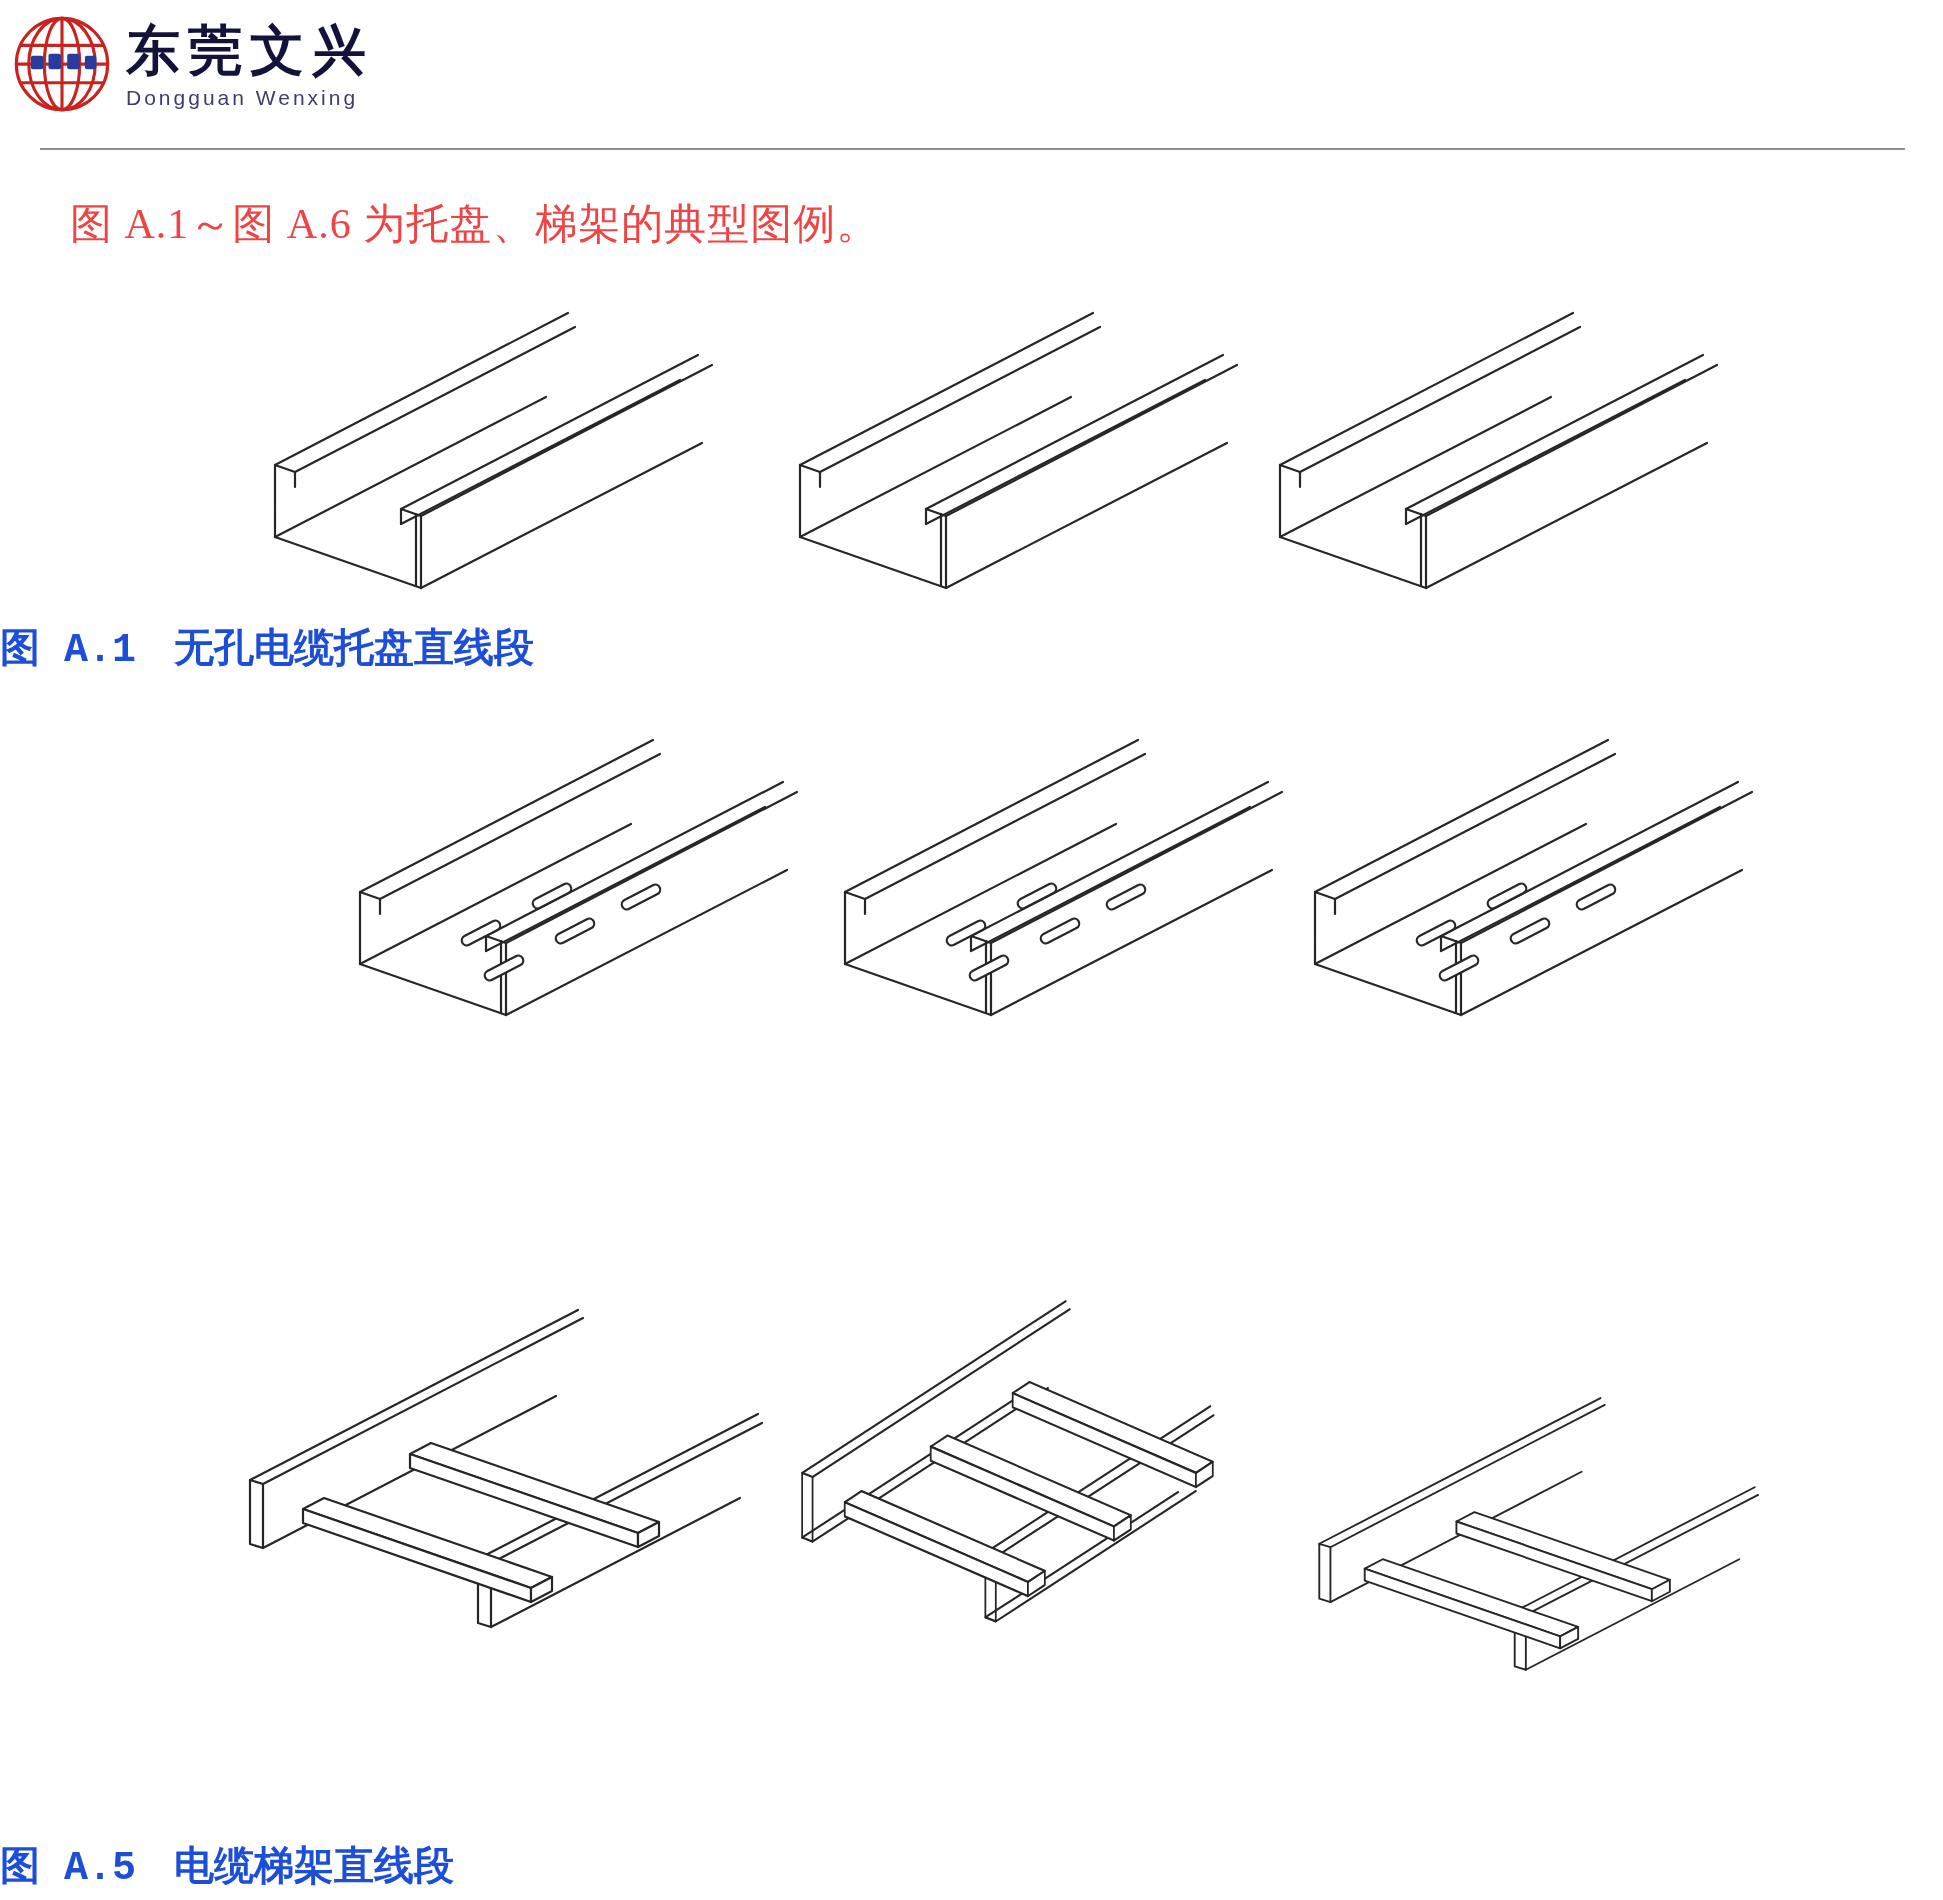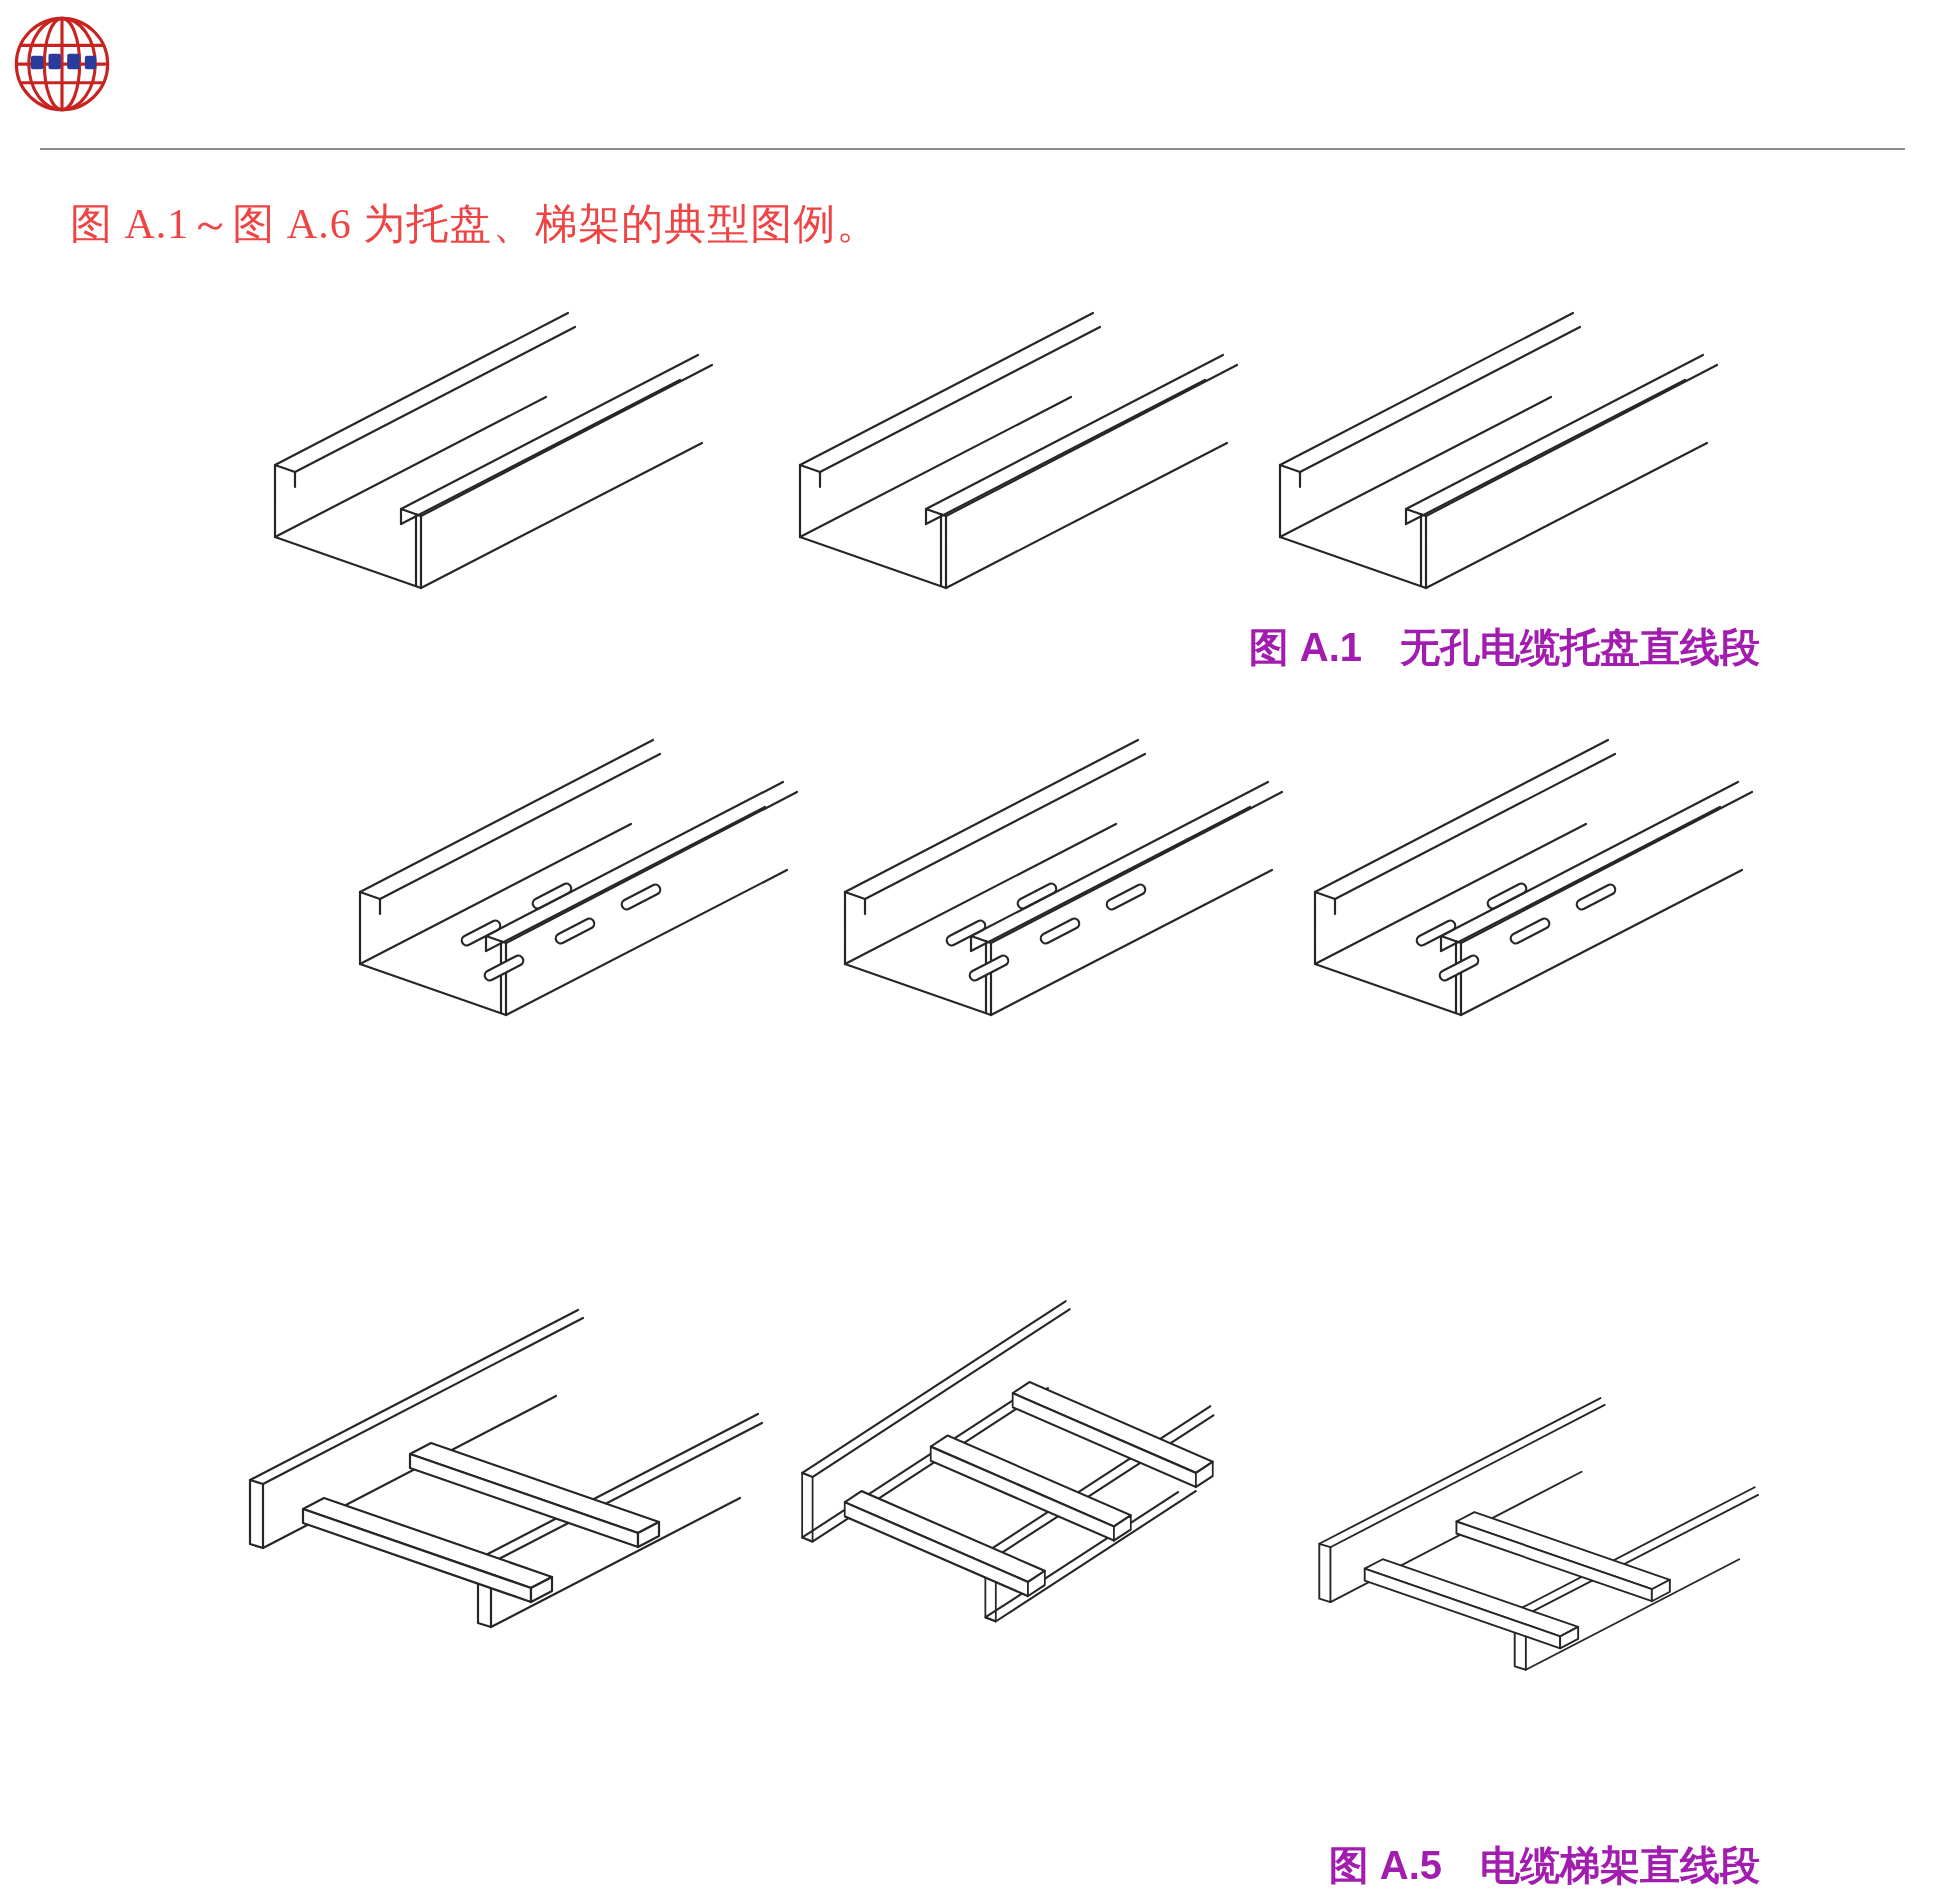--- a/index.html
+++ b/index.html
@@ -11,22 +11,22 @@
   .brand-cn{font-size:54px;font-weight:700;letter-spacing:8px;color:#12123a;line-height:1;margin-top:16px;
             font-family:"Liberation Serif",serif;}
   .brand-en{font-size:21px;color:#3c3c72;margin-top:8px;letter-spacing:3px;
             font-family:"Liberation Sans",sans-serif;}
   
   .rule{position:absolute;left:40px;top:148px;width:1865px;border:none;margin:0;
         border-top:2px solid #8d8d8d;}
   
   .intro{position:absolute;left:70px;top:196px;margin:0;font-size:42px;letter-spacing:1px;color:#ef4444;}
   
-  .caption{position:absolute;left:0;width:1760px;text-align:right;margin:0;
-           font-family:Liberation Sans, sans-serif;font-weight:700;font-size:40px;color:#a21caf;}
+  .caption{position:absolute;left:0;width:1760px;text-align:left;margin:0;
+           font-family:Liberation Mono, monospace;font-weight:700;font-size:40px;color:#1d4ed8;}
   .cap-label{margin-right:38px;}
   
   .drawing{position:absolute;}
   .defs-holder{position:absolute;width:0;height:0;overflow:hidden;}
 </style>
 </head>
 <body>
 
 <div class="page">
 
@@ -123,20 +123,24 @@
         <line x1="6" y1="54" x2="94" y2="54"></line>
         <line x1="10" y1="72" x2="90" y2="72"></line>
       </g>
       <g fill="#2a3b9e">
         <rect x="20" y="46" width="12" height="13" rx="2"></rect>
         <rect x="37" y="44" width="12" height="15" rx="2"></rect>
         <rect x="55" y="44" width="12" height="15" rx="2"></rect>
         <rect x="72" y="46" width="11" height="13" rx="2"></rect>
       </g>
     </svg>
+    <div class="logo-text">
+      <div class="brand-cn">东莞文兴</div>
+      <div class="brand-en">Dongguan  Wenxing</div>
+    </div>
   </header>
 
   <hr class="rule">
 
   <p class="intro">图 A.1～图 A.6 为托盘、梯架的典型图例。</p>
 
   <svg class="drawing" style="left:250px;top:305px" width="470" height="300" viewBox="0 0 470 300">
       <use href="#g-tray-plain"></use>
     </svg>
   <svg class="drawing" style="left:775px;top:305px" width="470" height="300" viewBox="0 0 470 300">

